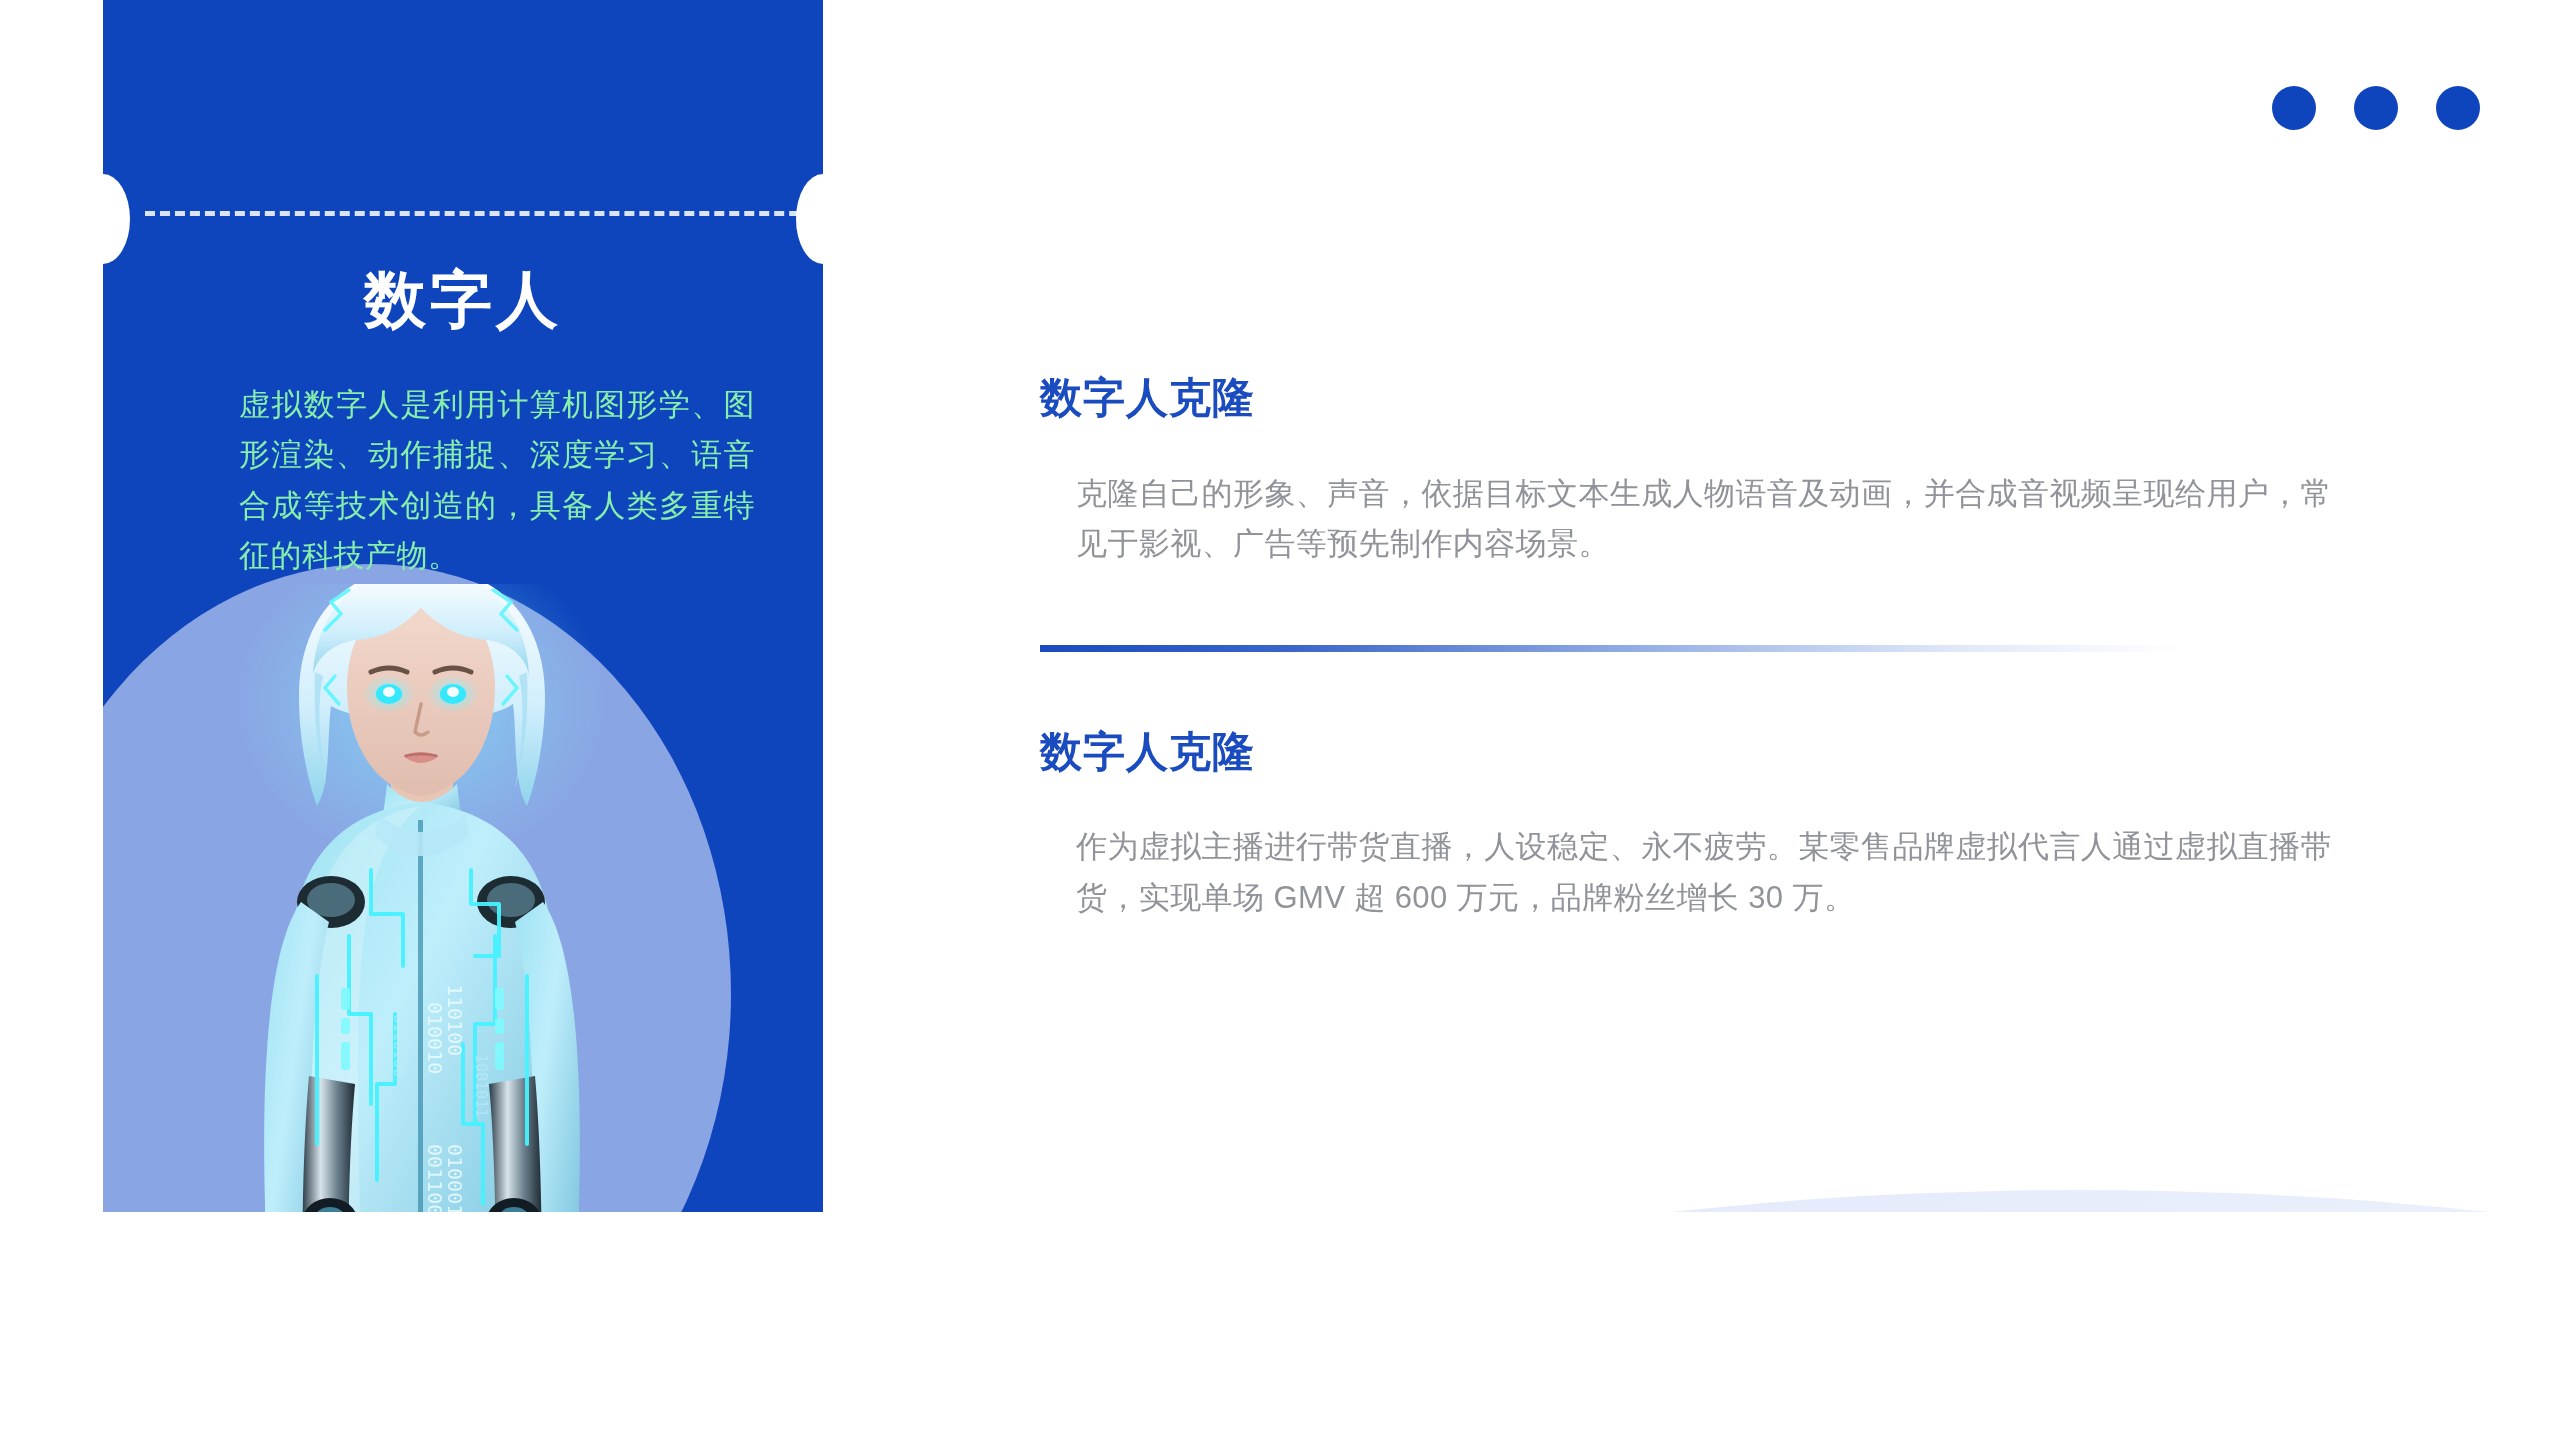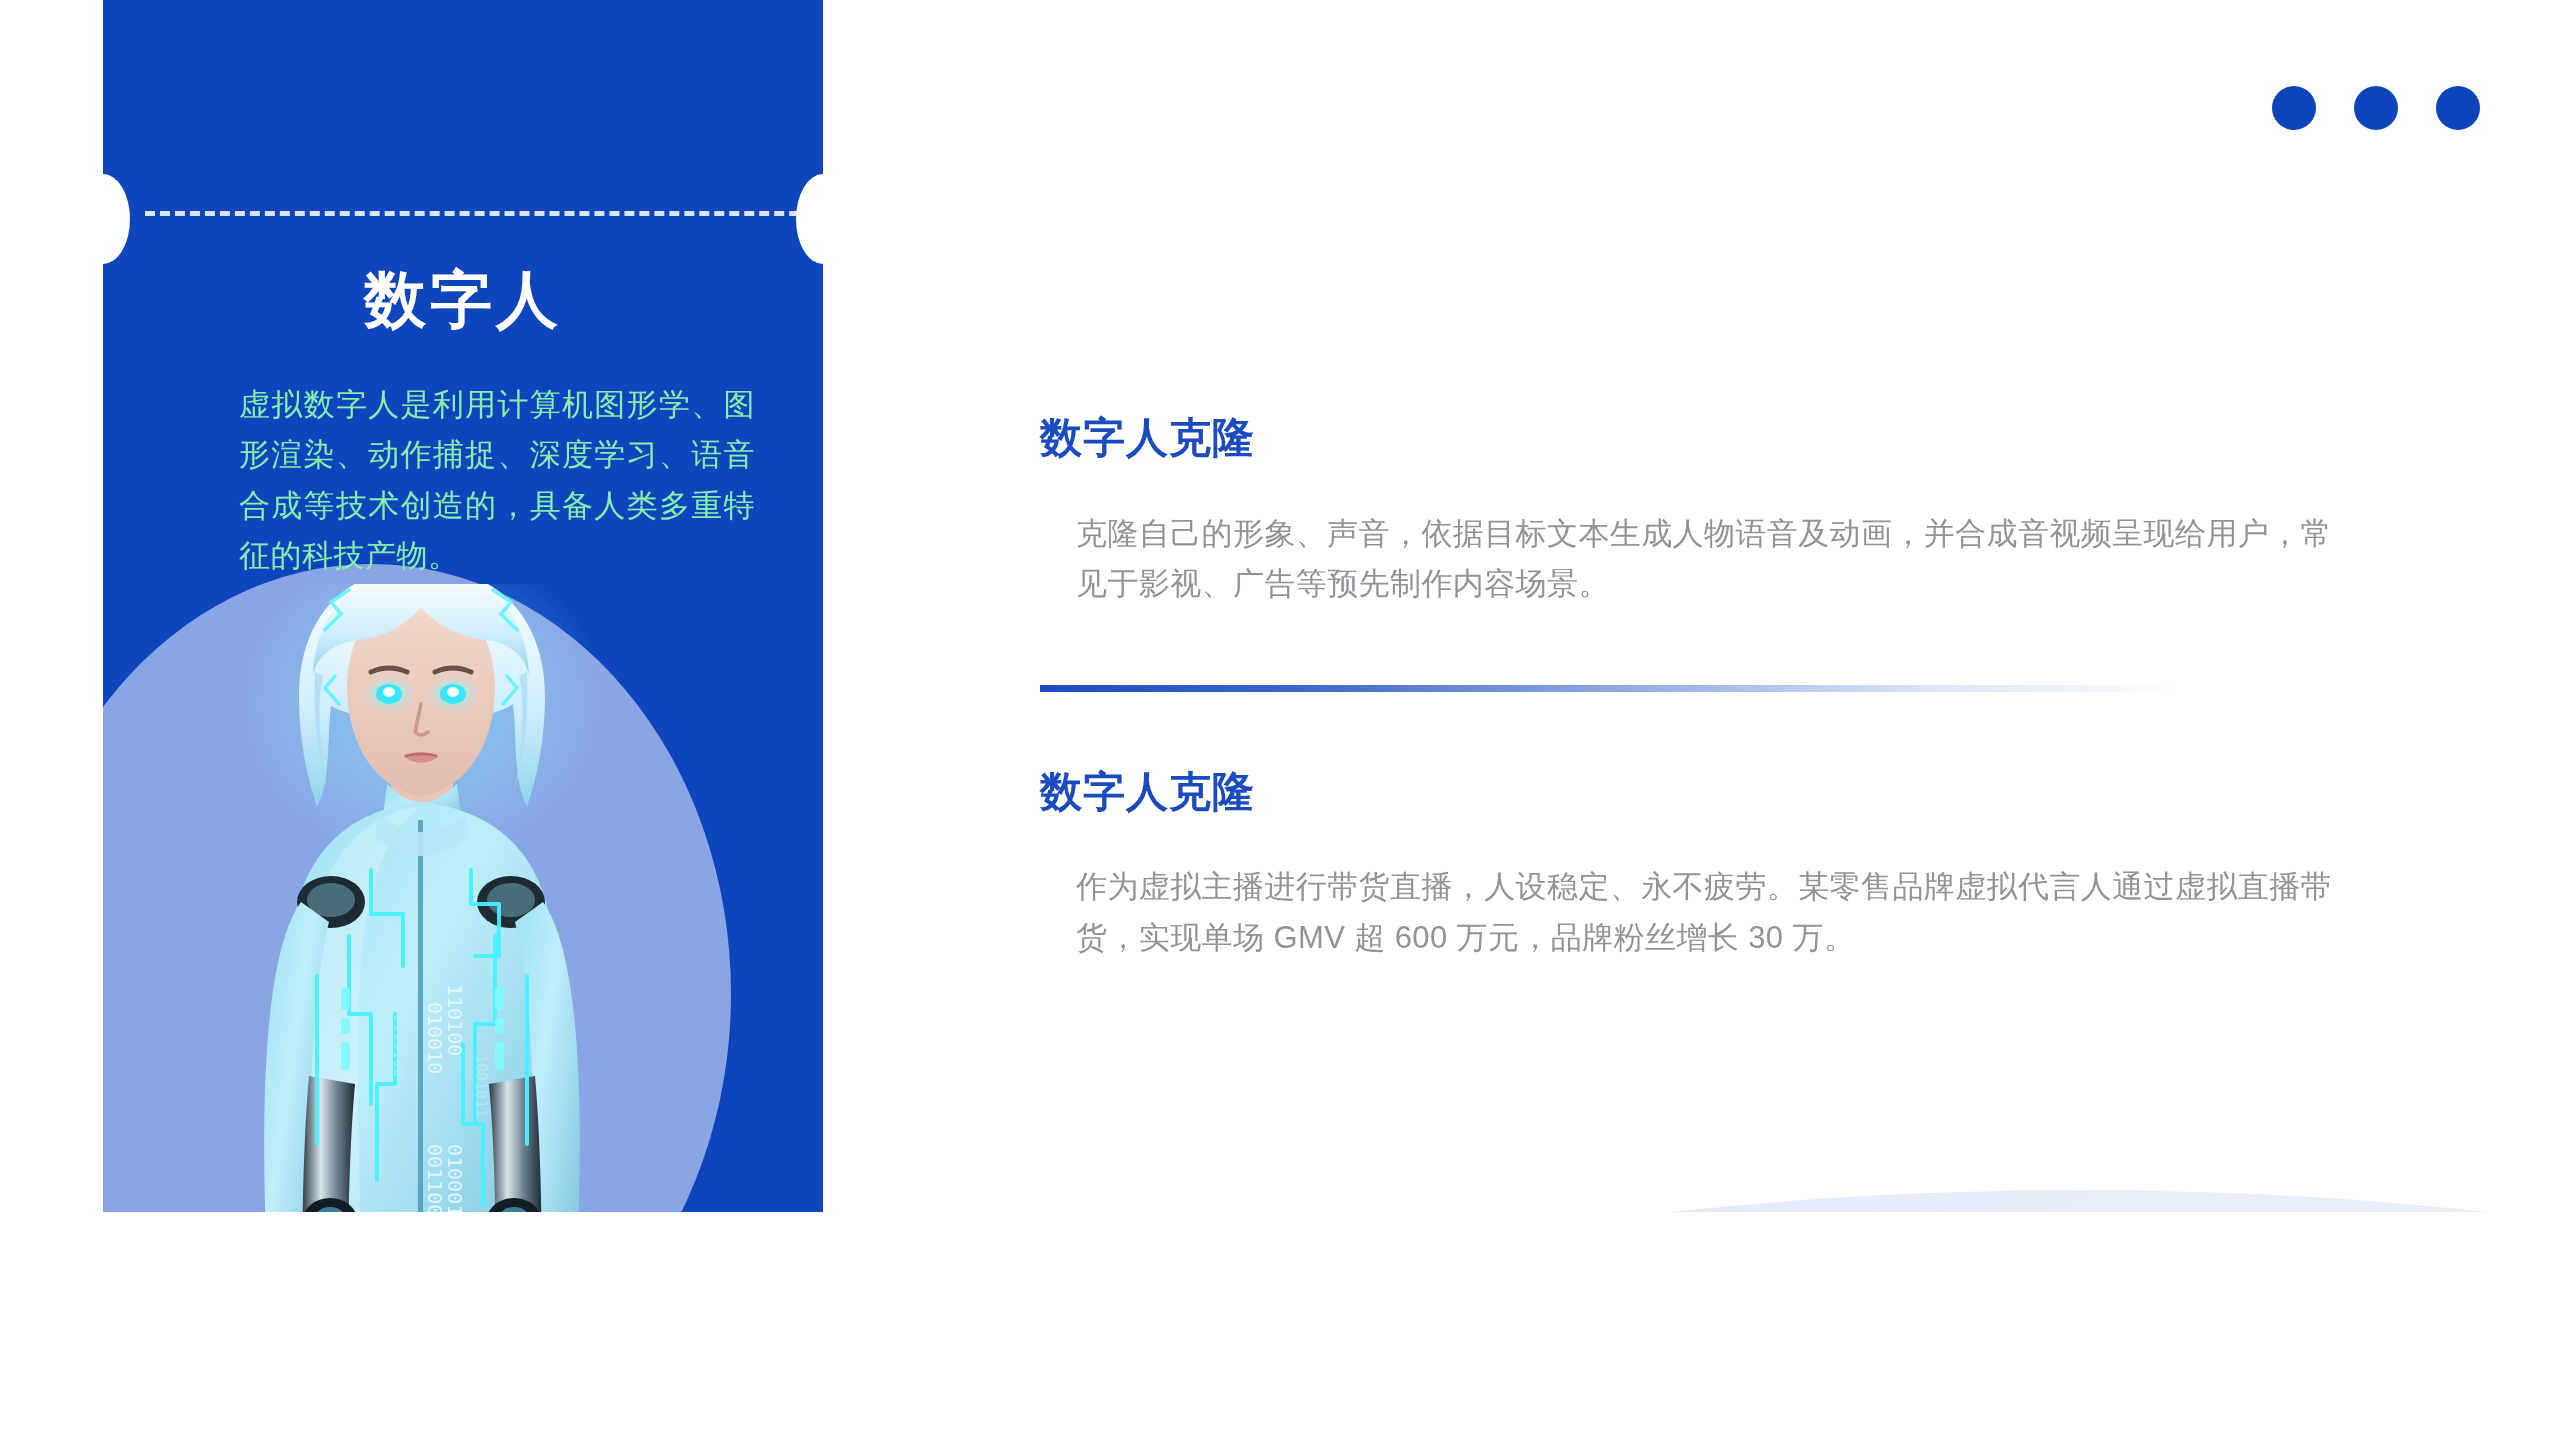--- a/index.html
+++ b/index.html
@@ -138,21 +138,21 @@
     height: 760px;
     z-index: 5;
     overflow: hidden;
   }
   .figure-wrap svg { display: block; }
 
   
   .panel {
     position: absolute;
     left: 1040px;
-    top: 412px;
+    top: 372px;
     width: 1300px;
   }
 
   .section-heading {
     color: #1a4bbf;
     font-size: 42px;
     font-weight: 700;
     letter-spacing: 1px;
     line-height: 1.25;
   }

